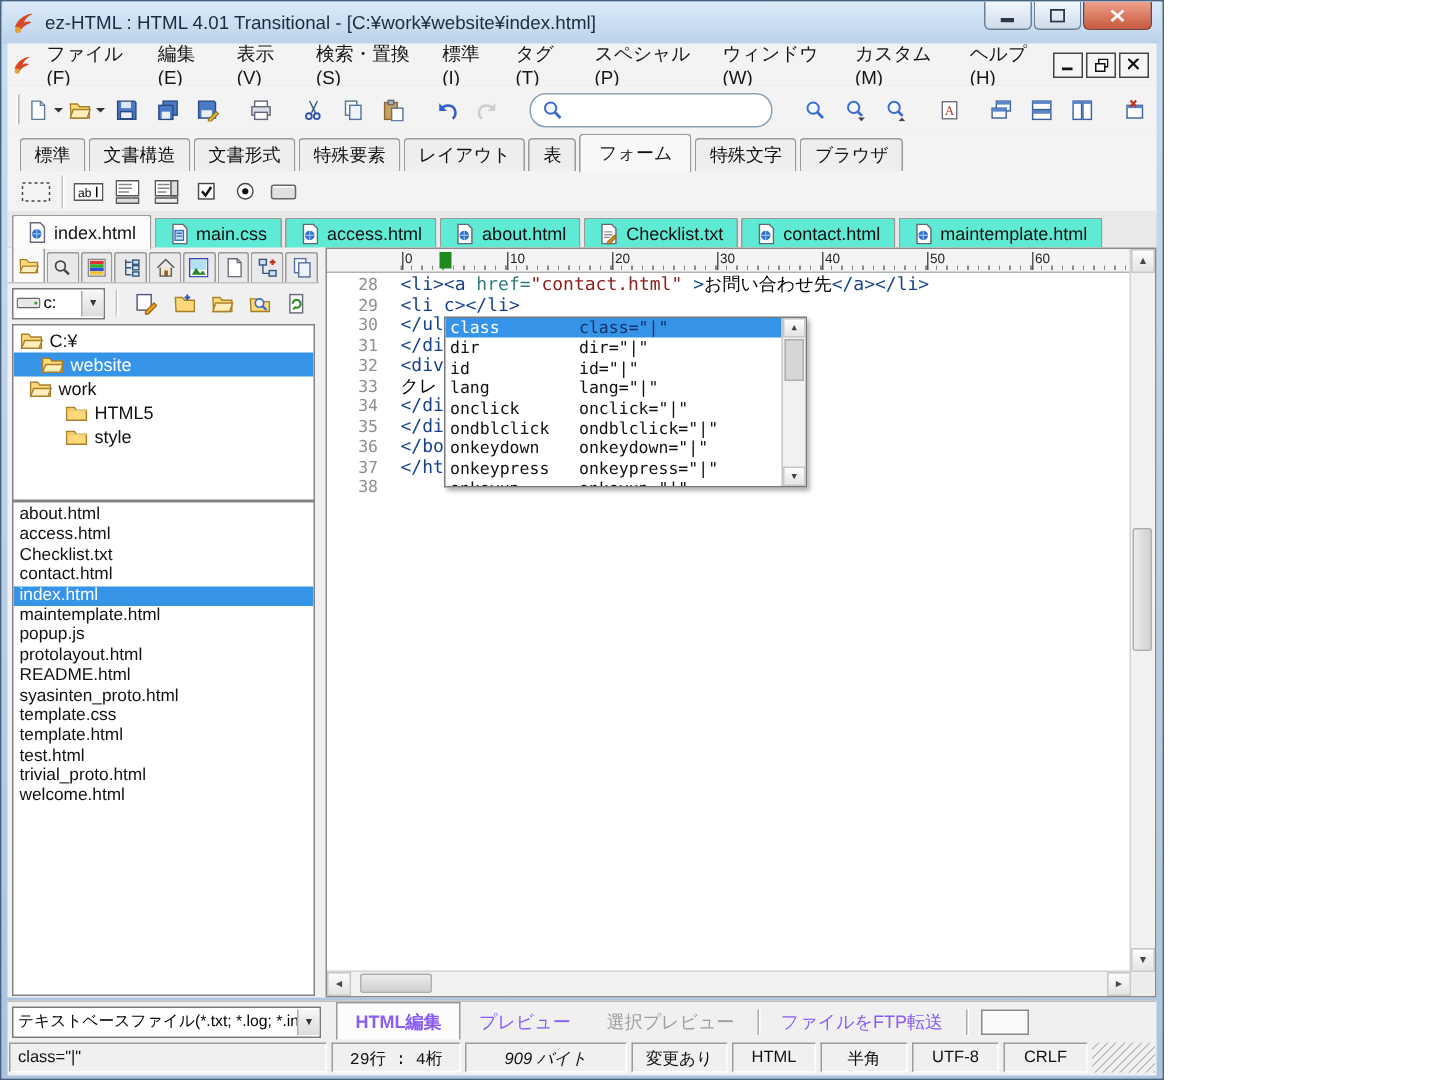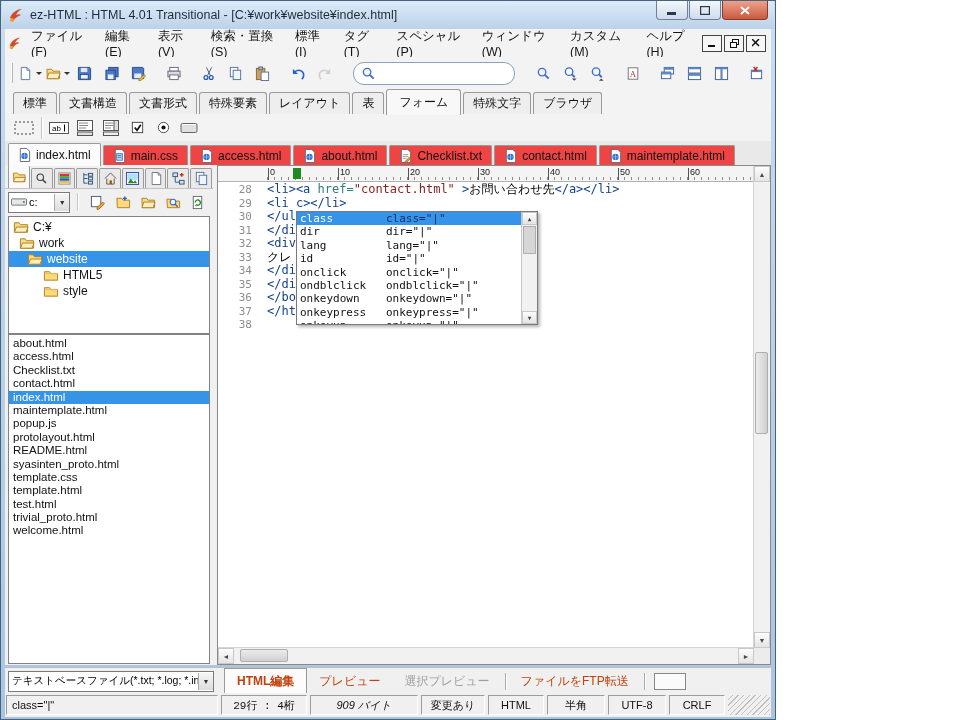--- a/index.html
+++ b/index.html
@@ -45,21 +45,21 @@
 
   
   .formbar{position:absolute;left:4px;top:113px;right:4px;height:27px;background:#f3f3f3;
            border-bottom:1px solid #dadada;display:flex;align-items:center;padding-left:6px;}
   .fbtn{width:26px;height:23px;display:flex;align-items:center;justify-content:center;border-radius:3px;}
 
   
   .doctabs{position:absolute;left:4px;top:140px;right:4px;height:24px;background:#e9e9e9;display:flex;
            align-items:flex-end;padding-left:3px;border-bottom:1px solid #a8a8a8;}
   .dtab{display:flex;align-items:center;gap:5px;border:1px solid #9a9a9a;border-bottom:none;
-        border-radius:2px 2px 0 0;padding:3px 9px;font-size:12px;background:#ef4444;margin-right:2px;
+        border-radius:2px 2px 0 0;padding:3px 9px;font-size:12px;background:#5eead4;margin-right:2px;
         position:relative;bottom:-1px;color:#111;white-space:nowrap;}
   .dtab.active{background:#fbfbfb;padding:4px 9px;z-index:2;}
 
   
   .main{position:absolute;left:4px;top:164px;right:4px;bottom:54px;background:#f0f0f0;}
   .sidebar{position:absolute;left:0;top:0;bottom:0;width:208px;}
   .side-tabs{height:23px;display:flex;align-items:flex-end;padding-left:3px;border-bottom:1px solid #c2c2c2;}
   .stab{width:21px;height:19px;border:1px solid #9a9a9a;border-bottom:none;border-radius:2px 2px 0 0;
         display:flex;align-items:center;justify-content:center;background:#e9e9e9;margin-right:1px;}
   .stab.active{background:#fafafa;height:22px;}
@@ -117,21 +117,21 @@
   .pparr{position:absolute;left:0;right:0;height:13px;display:flex;align-items:center;justify-content:center;
          font-size:6px;color:#444;background:linear-gradient(#fdfdfd,#e4e4e4);border:1px solid #c8c8c8;box-sizing:border-box;}
   .ppthumb{position:absolute;left:1px;right:1px;top:14px;height:26px;background:#d6d6d6;border:1px solid #aeaeae;}
 
   
   .bottombar{position:absolute;left:4px;right:4px;top:666px;height:26px;background:#f0f0f0;
              border-top:1px solid #bdbdbd;display:flex;align-items:center;}
   .filter-combo{width:201px;height:19px;margin-left:3px;border:1px solid #7a7a7a;background:#fff;font-size:10.5px;
                 display:flex;align-items:center;padding-left:3px;overflow:hidden;white-space:nowrap;flex:none;}
   .btabs{display:flex;align-items:center;margin-left:10px;height:100%;}
-  .btab{padding:4px 12px;font-size:12px;color:#c2410c;white-space:nowrap;}
+  .btab{padding:4px 12px;font-size:12px;color:#8b5cf6;white-space:nowrap;}
   .btab.active{background:#fcfcfc;border:1px solid #9a9a9a;border-bottom-color:#fcfcfc;font-weight:bold;}
   .btab.disabled{color:#9e9e9e;}
   .bsep{width:1px;height:17px;background:#aaa;box-shadow:1px 0 0 #fff;margin:0 3px;}
   .ftp-box{width:30px;height:15px;border:1px solid #888;background:#fafafa;margin-left:6px;}
 
   
   .statusbar{position:absolute;left:4px;right:4px;top:692px;height:24px;background:#f0f0f0;display:flex;
              gap:3px;padding:2px 1px;box-sizing:border-box;font-size:11px;color:#111;}
   .spanel{border:1px solid;border-color:#9c9c9c #fff #fff #9c9c9c;background:#f0f0f0;display:flex;
           align-items:center;padding:0 5px;white-space:nowrap;overflow:hidden;}
@@ -723,37 +723,37 @@
       <div class="tree-box">
           <div class="trow" style="padding-left: 4px;">
             <span class="i">
               <svg width="16" height="13" viewBox="0 0 17 13">
                 <path d="M1.5 1.5h5l1.5 2h7.5v8H1.5z" fill="#ffd97a" stroke="#a8802a"></path>
                 <path d="M1.5 11.5l2.2-5.5h12.3l-2.2 5.5z" fill="#ffeebb" stroke="#a8802a"></path>
               </svg>
             </span>
             <span>C:¥</span>
           </div>
-          <div class="trow" style="padding-left: 10px;">
+          <div class="trow sel" style="padding-left: 18px;">
             <span class="i">
               <svg width="16" height="13" viewBox="0 0 17 13">
                 <path d="M1.5 1.5h5l1.5 2h7.5v8H1.5z" fill="#ffd97a" stroke="#a8802a"></path>
                 <path d="M1.5 11.5l2.2-5.5h12.3l-2.2 5.5z" fill="#ffeebb" stroke="#a8802a"></path>
               </svg>
             </span>
-            <span>work</span>
-          </div>
-          <div class="trow sel" style="padding-left: 18px;">
+            <span>website</span>
+          </div>
+          <div class="trow" style="padding-left: 10px;">
             <span class="i">
               <svg width="16" height="13" viewBox="0 0 17 13">
                 <path d="M1.5 1.5h5l1.5 2h7.5v8H1.5z" fill="#ffd97a" stroke="#a8802a"></path>
                 <path d="M1.5 11.5l2.2-5.5h12.3l-2.2 5.5z" fill="#ffeebb" stroke="#a8802a"></path>
               </svg>
             </span>
-            <span>website</span>
+            <span>work</span>
           </div>
           <div class="trow" style="padding-left: 34px;">
             <span class="i">
               <svg width="16" height="12" viewBox="0 0 17 12">
                 <path d="M1.5 2.5h5.5l1.5 2h7v7H1.5z" fill="#ffd97a" stroke="#a8802a"></path>
                 <path d="M1.5 4.5h14" stroke="#e8c060"></path>
               </svg>
             </span>
             <span>HTML5</span>
           </div>
@@ -813,22 +813,22 @@
           <div class="line"><span class="lno">35</span><span class="tg">&lt;/di</span></div>
           <div class="line"><span class="lno">36</span><span class="tg">&lt;/bo</span></div>
           <div class="line"><span class="lno">37</span><span class="tg">&lt;/ht</span></div>
           <div class="line"><span class="lno">38</span></div>
         </div>
 
       <div class="popup">
         <div class="prows">
             <div class="prow sel"><span class="pn">class</span><span class="pi">class="|"</span></div>
             <div class="prow"><span class="pn">dir</span><span class="pi">dir="|"</span></div>
+            <div class="prow"><span class="pn">id</span><span class="pi">id="|"</span></div>
             <div class="prow"><span class="pn">lang</span><span class="pi">lang="|"</span></div>
-            <div class="prow"><span class="pn">id</span><span class="pi">id="|"</span></div>
             <div class="prow"><span class="pn">onclick</span><span class="pi">onclick="|"</span></div>
             <div class="prow"><span class="pn">ondblclick</span><span class="pi">ondblclick="|"</span></div>
             <div class="prow"><span class="pn">onkeydown</span><span class="pi">onkeydown="|"</span></div>
             <div class="prow"><span class="pn">onkeypress</span><span class="pi">onkeypress="|"</span></div>
             <div class="prow"><span class="pn">onkeyup</span><span class="pi">onkeyup="|"</span></div>
           </div>
         <div class="ppscroll">
           <div class="pparr" style="top:0;">▲</div>
           <div class="ppthumb"></div>
           <div class="pparr" style="bottom:0;">▼</div>

